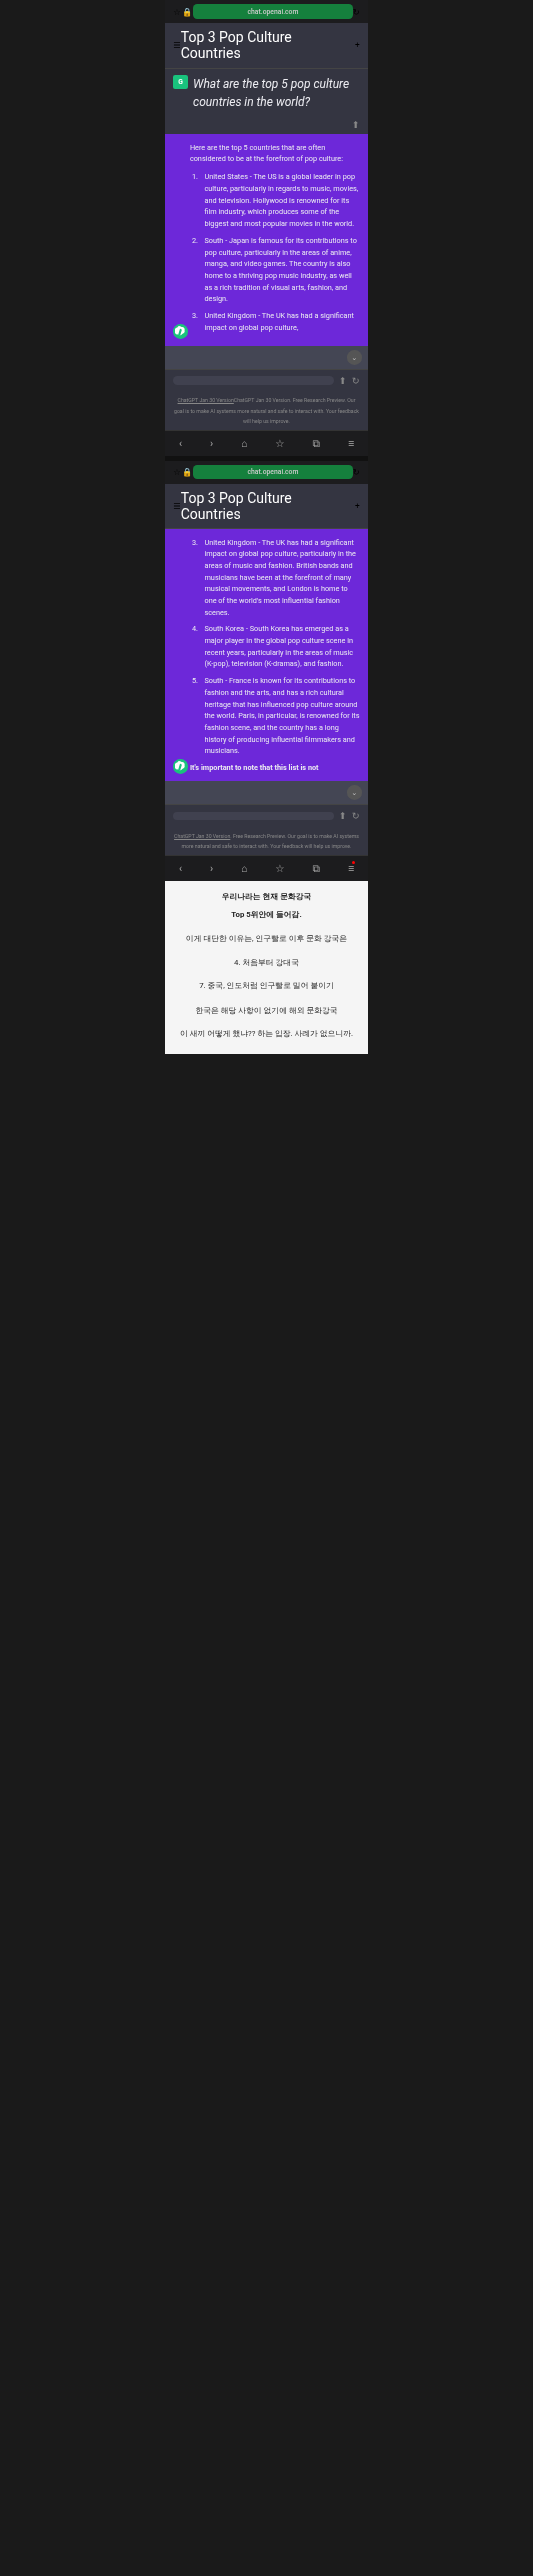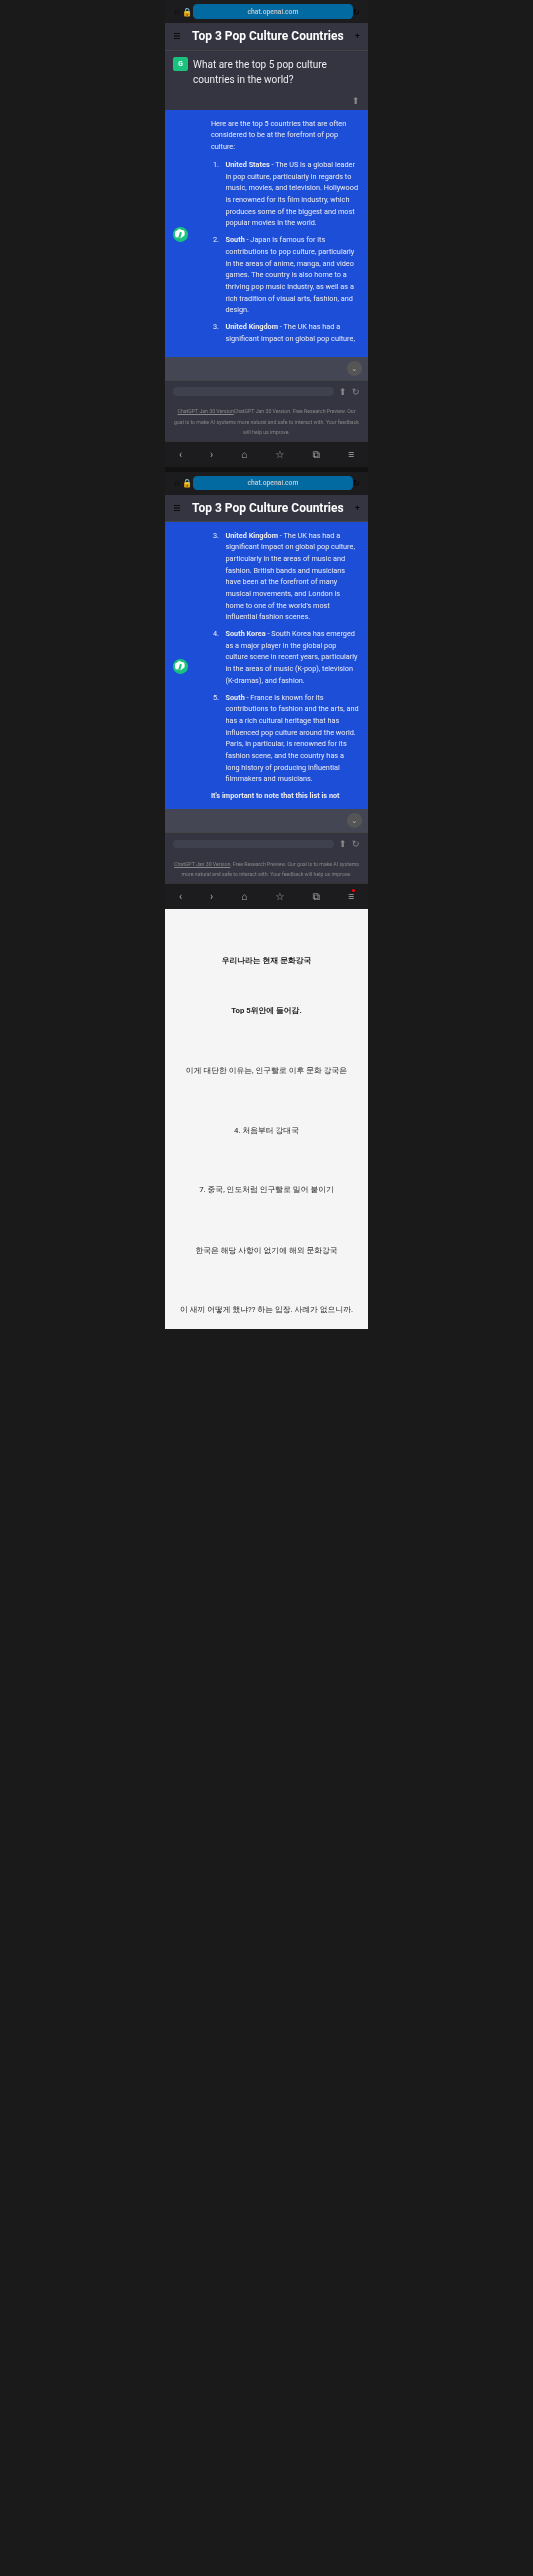--- a/index.html
+++ b/index.html
@@ -23,38 +23,38 @@
       display: flex;
       align-items: center;
       justify-content: space-between;
       padding: 0 8.3px;
     }
     .status-bar-left { display: flex; align-items: center; gap: 2.1px; }
     .status-bar-center { font-size: 6.8px; color: #fff; font-weight: 500; }
     .status-bar-right { display: flex; align-items: center; gap: 3.1px; }
     .browser-url {
       flex: 1;
-      background: #0369a1;
+      background: #15803d;
       border-radius: 4.2px;
       padding: 3.1px 6.3px;
       text-align: center;
       font-size: 6.8px;
       color: #ccc;
     }
 
     
     .chat-header {
       background: #343541;
       padding: 6.3px 8.3px;
       display: flex;
       align-items: center;
       justify-content: space-between;
       border-bottom: 0.5px solid #444;
     }
-    .chat-header-title { color: #fff; font-size: 12px; font-weight: 700; }
+    .chat-header-title { color: #fff; font-size: 14px; font-weight: 400; }
 
     
     .user-message-container {
       padding: 6.3px 8.3px;
       background: #343541;
       display: flex;
       align-items: flex-start;
       gap: 5.2px;
     }
     .user-avatar {
@@ -65,41 +65,42 @@
       display: flex;
       align-items: center;
       justify-content: center;
       color: #fff;
       font-size: 6.8px;
       font-weight: bold;
       flex-shrink: 0;
     }
     .user-message-text {
       color: #ececf1;
-      font-size: 10px;
+      font-size: 12px;
       line-height: 1.5;
       flex: 1;
+      font-style: italic;
     }
 
     
     .share-row {
       display: flex;
       justify-content: flex-end;
       padding: 2.1px 8.3px 4.2px;
       background: #343541;
     }
     .share-icon { color: #888; font-size: 9.4px; }
 
     
     .ai-message-container {
-      background: #1d4ed8;
+      background: #6d28d9;
       padding: 7.3px 8.3px;
       display: flex;
-      align-items: center;
-      gap: 23px;
+      align-items: flex-end;
+      gap: 2px;
     }
     .ai-avatar {
       width: 14.6px;
       height: 14.6px;
       background: #19c37d;
       border-radius: 50%;
       display: flex;
       align-items: center;
       justify-content: center;
       flex-shrink: 0;
@@ -119,21 +120,21 @@
       margin-bottom: 5.2px;
       gap: 3.1px;
     }
     .ai-list-number {
       color: #ececf1;
       font-size: 7.3px;
       min-width: 9.4px;
       flex-shrink: 0;
     }
     .ai-list-text { color: #ececf1; font-size: 7.3px; line-height: 1.6; }
-    .ai-list-text strong { font-weight: 700; }
+    .ai-list-text strong { font-weight: 400; }
 
     
     .scroll-indicator {
       display: flex;
       justify-content: flex-end;
       padding: 4.2px 6.3px;
       background: #444654;
     }
     .scroll-btn {
       width: 14.6px;
@@ -203,21 +204,20 @@
     .comment-section {
       background: #f5f5f5;
       padding: 8.3px;
     }
     .comment-text {
       text-align: center;
       font-size: 7.8px;
       color: #222;
       line-height: 1.8;
       margin-bottom: 4.2px;
-      margin-top: 36px;
     }
     .comment-text.bold { font-weight: 700; }
   </style>
 </head>
 <body>
 
 <div class="phone-screen">
 
   <div>
 

